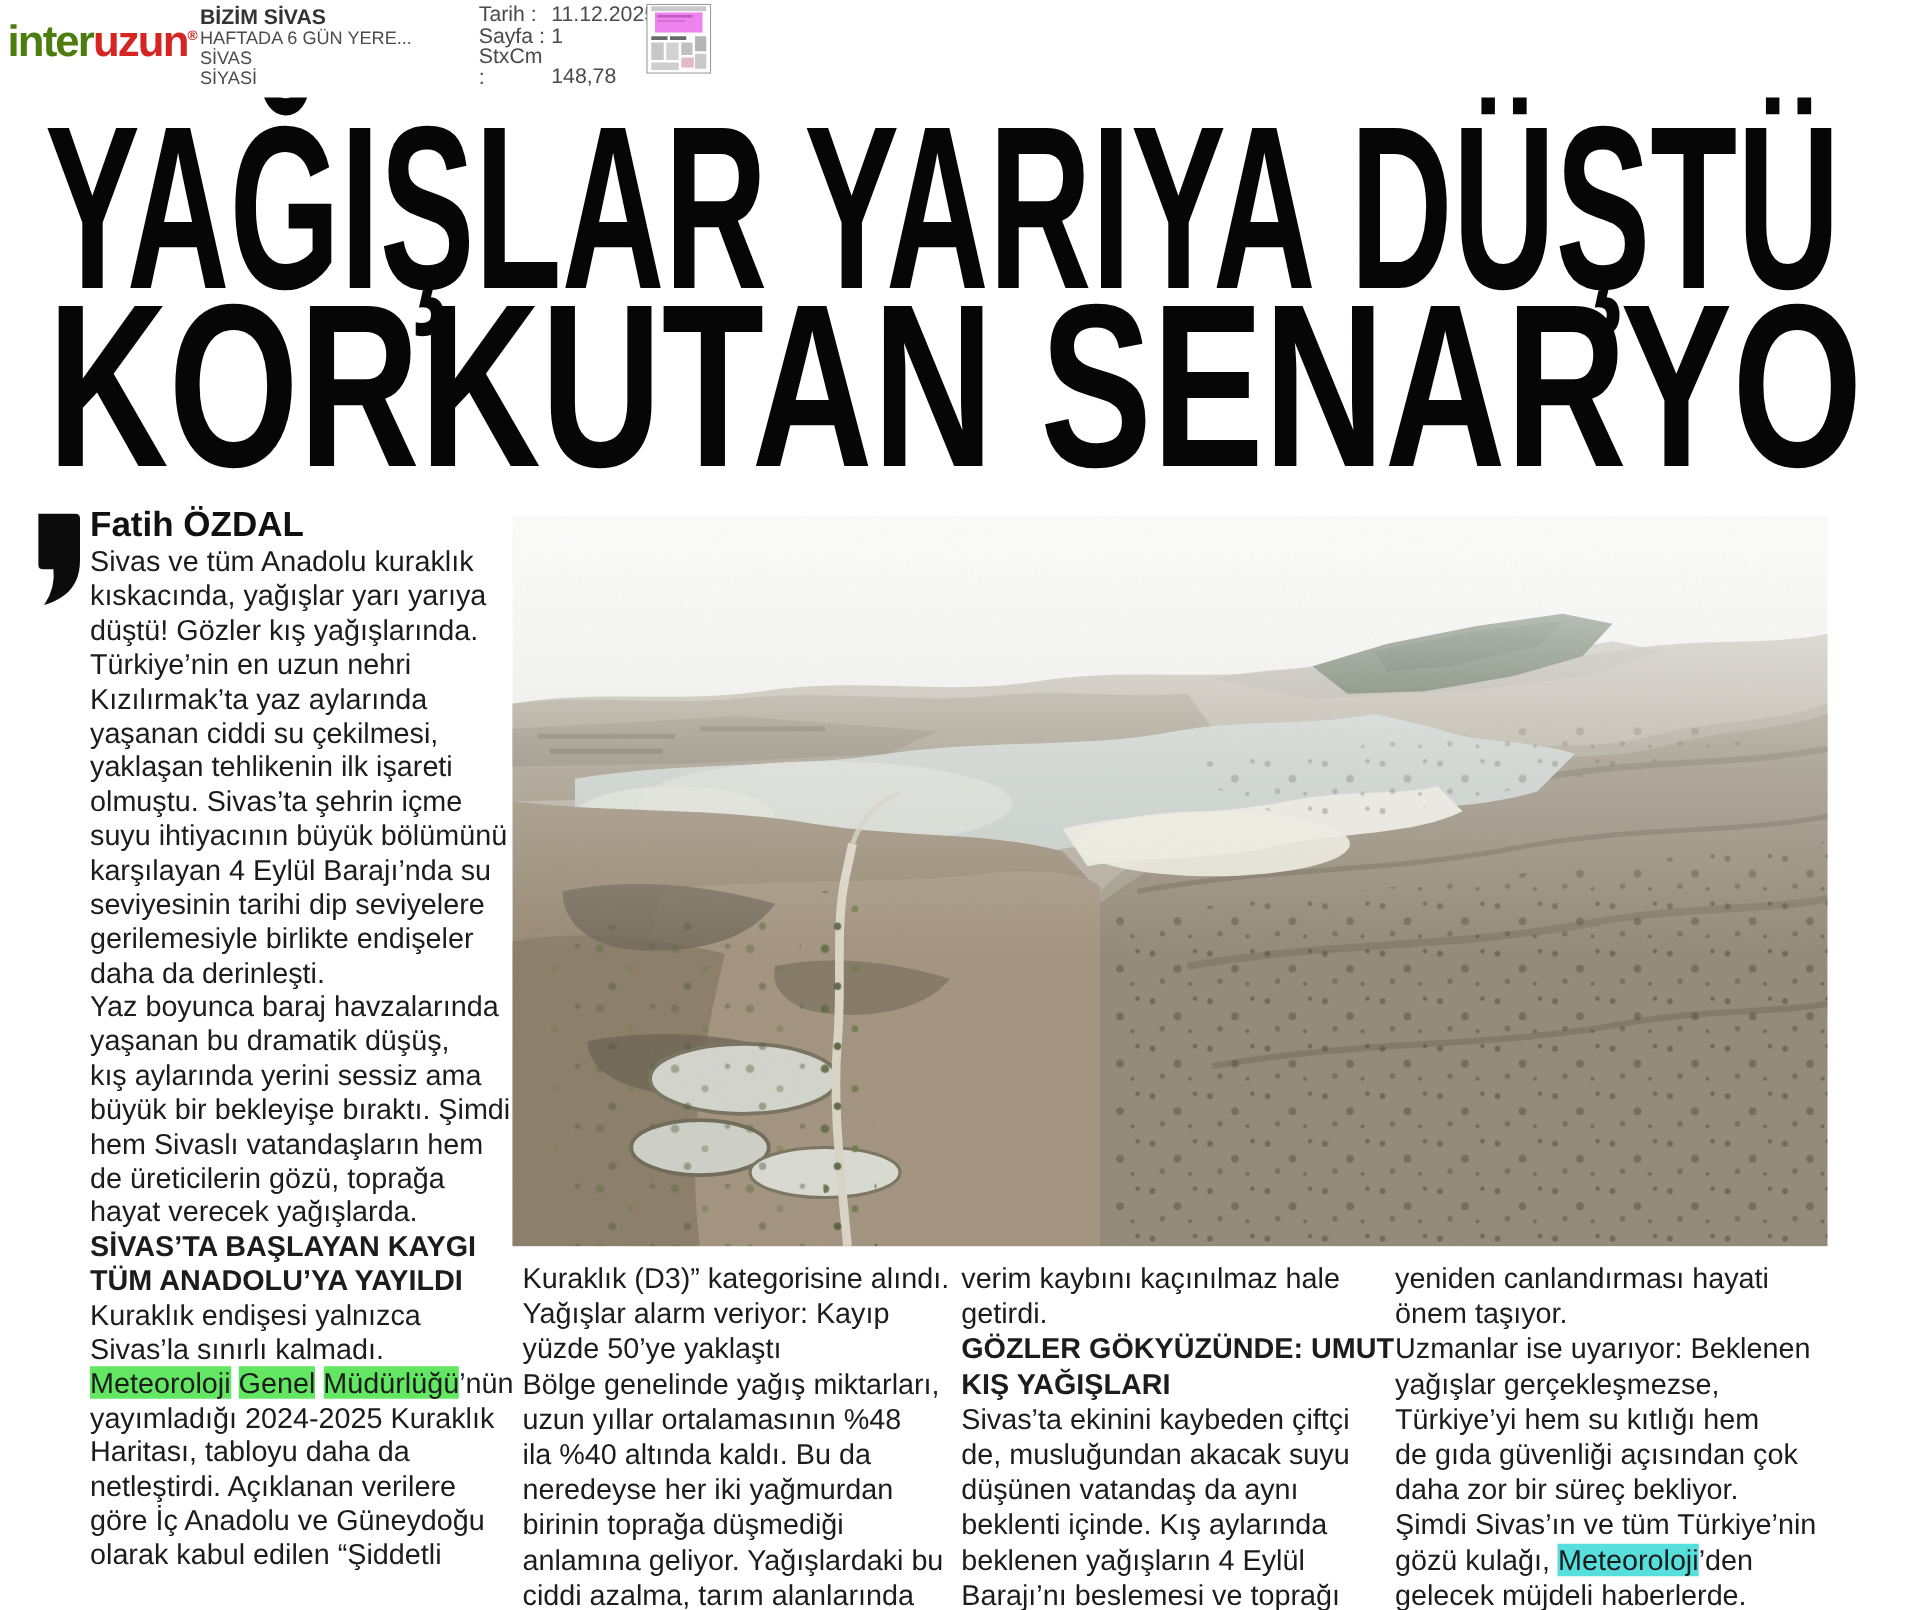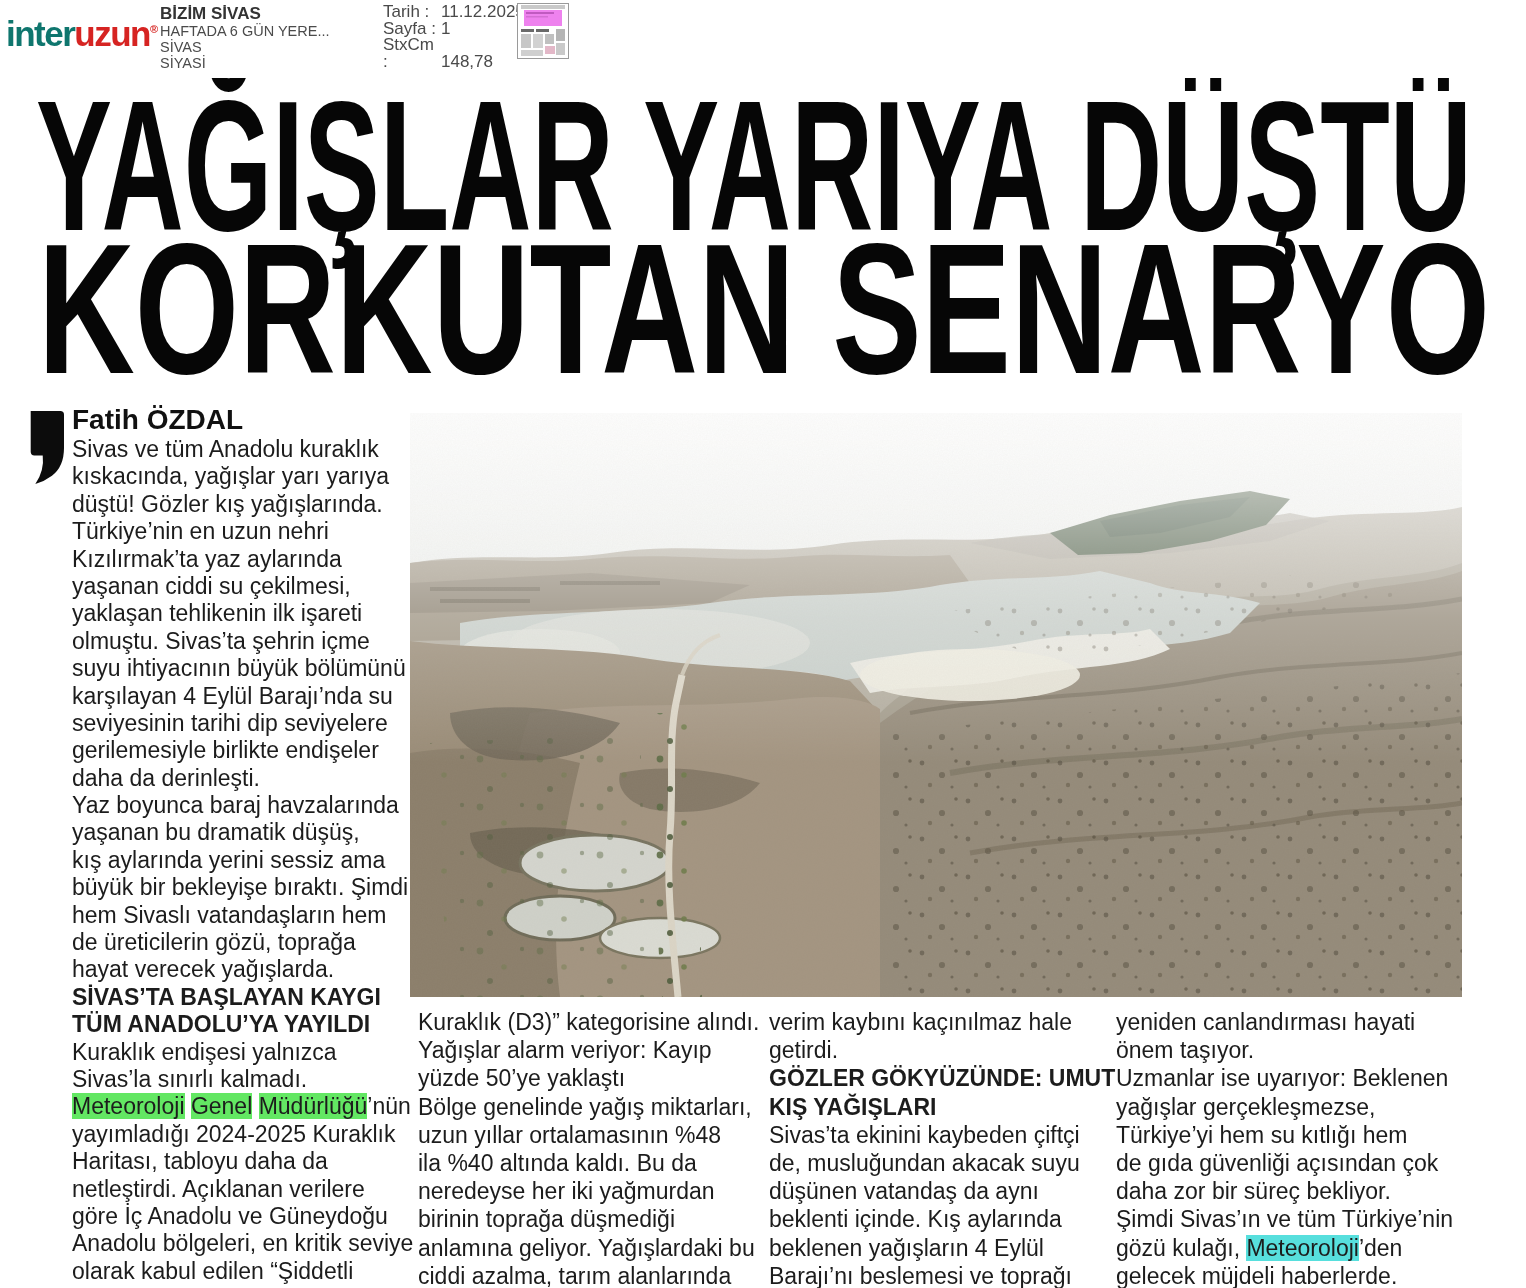--- a/index.html
+++ b/index.html
@@ -1,21 +1,21 @@
 <!DOCTYPE html>
 <html style="--logo-red: #d62422; --highlight-green: #63e763; --highlight-cyan: #57dfdd; --thumb-highlight: #ee82ee;"><head>
 <meta charset="utf-8">
 <style>
   html,body{margin:0;padding:0;background:#ffffff;}
   body{font-family:"Liberation Sans", sans-serif; color:#1b1b1b;}
   .page{position:relative;width:1526px;height:1288px;background:#ffffff;overflow:hidden;}
 
   
   .logo{position:absolute;left:6px;top:16px;font-size:35px;font-weight:bold;letter-spacing:-1.5px;line-height:1;}
-  .logo .p1{color:#0f766e;}
+  .logo .p1{color:#4d7c0f;}
   .logo .p2{color:var(--logo-red,#d62422);}
   .logo sup{font-size:11px;color:var(--logo-red,#d62422);letter-spacing:0;}
   .pub{position:absolute;left:160px;top:5px;color:#4b4b4b;font-size:14.5px;line-height:16px;}
   .pub .name{font-weight:bold;font-size:17px;color:#333;line-height:18px;}
   .meta{position:absolute;left:383px;top:4px;color:#4a4a4a;font-size:17px;line-height:16.5px;}
   .meta .row span.lab{display:inline-block;width:58px;}
   .thumb{position:absolute;left:517px;top:3px;width:52px;height:56px;}
 
   
   .headline-svg{position:absolute;left:0;top:78px;}
@@ -112,21 +112,20 @@
       <div class="line">hayat verecek yağışlarda.</div>
       <div class="line bold">SİVAS’TA BAŞLAYAN KAYGI</div>
       <div class="line bold">TÜM ANADOLU’YA YAYILDI</div>
       <div class="line">Kuraklık endişesi yalnızca</div>
       <div class="line">Sivas’la sınırlı kalmadı.</div>
       <div class="line"><span class="hl-green">Meteoroloji</span><span> </span><span class="hl-green">Genel</span><span> </span><span class="hl-green">Müdürlüğü</span><span>’nün</span></div>
       <div class="line">yayımladığı 2024-2025 Kuraklık</div>
       <div class="line">Haritası, tabloyu daha da</div>
       <div class="line">netleştirdi. Açıklanan verilere</div>
       <div class="line">göre İç Anadolu ve Güneydoğu</div>
-      <div class="line">Anadolu bölgeleri, en kritik seviye</div>
       <div class="line">olarak kabul edilen “Şiddetli</div>
     </div>
   <div class="col col2">
       <div class="line">Kuraklık (D3)” kategorisine alındı.</div>
       <div class="line">Yağışlar alarm veriyor: Kayıp</div>
       <div class="line">yüzde 50’ye yaklaştı</div>
       <div class="line">Bölge genelinde yağış miktarları,</div>
       <div class="line">uzun yıllar ortalamasının %48</div>
       <div class="line">ila %40 altında kaldı. Bu da</div>
       <div class="line">neredeyse her iki yağmurdan</div>

